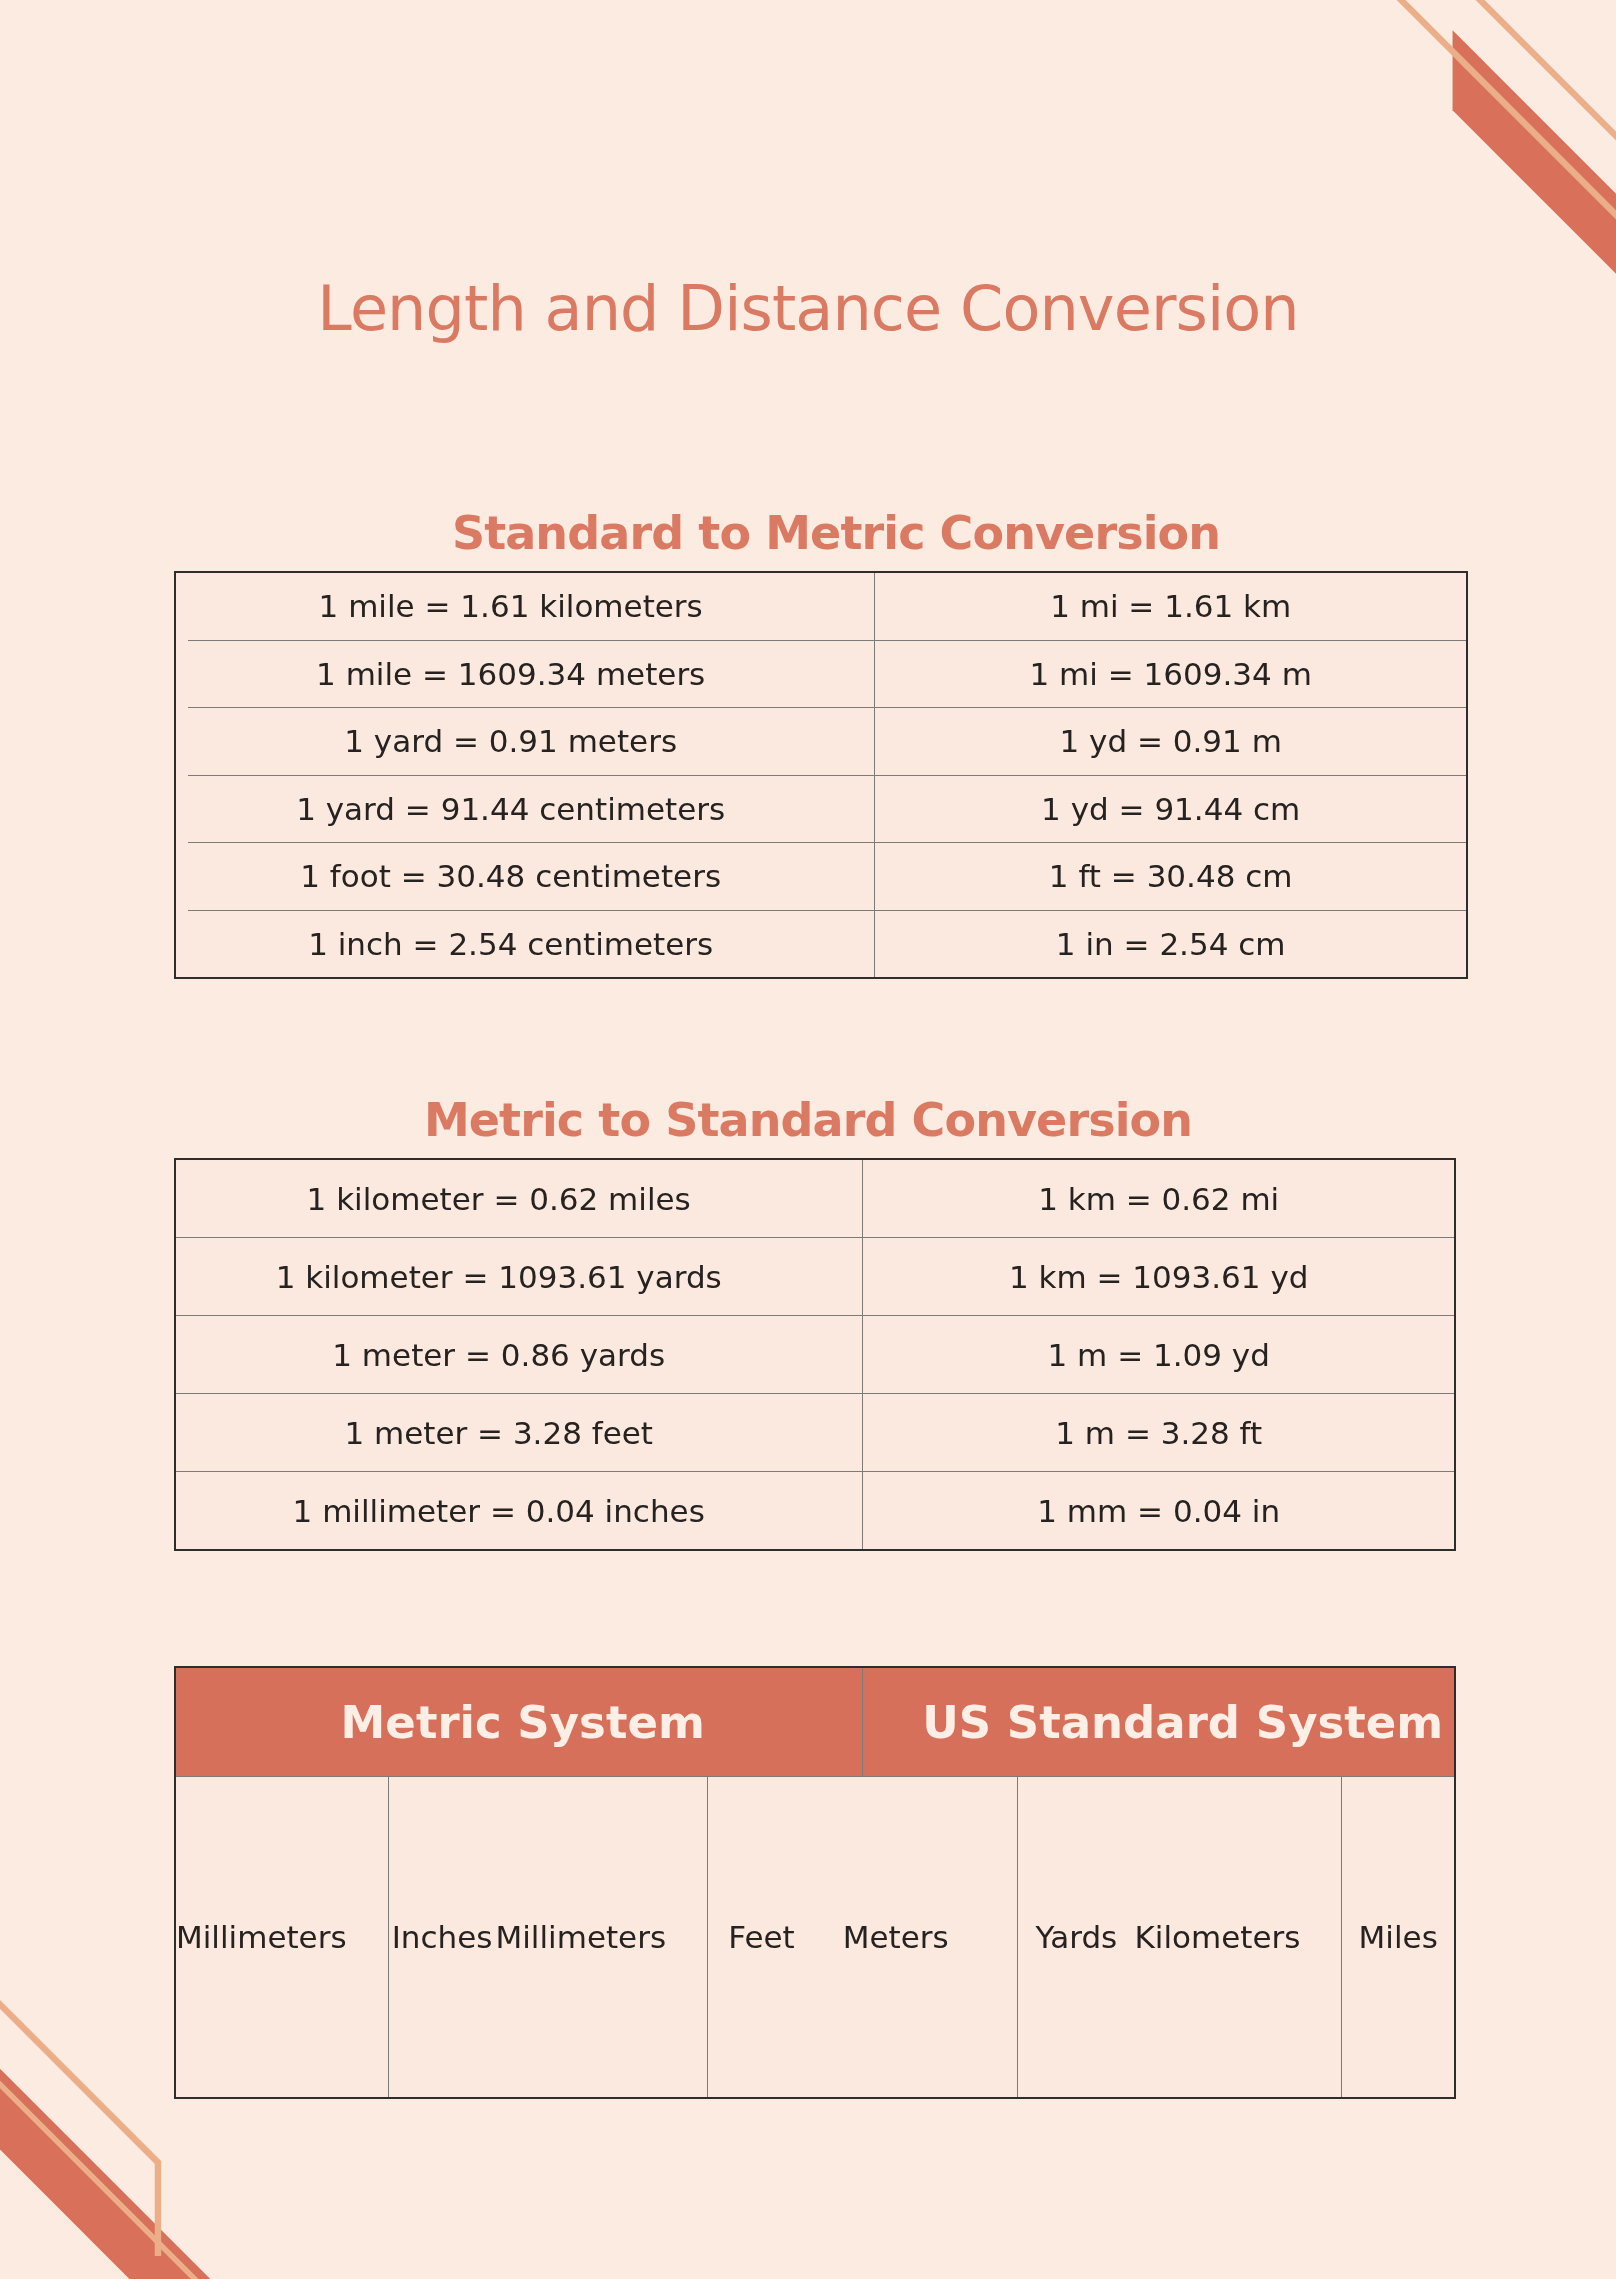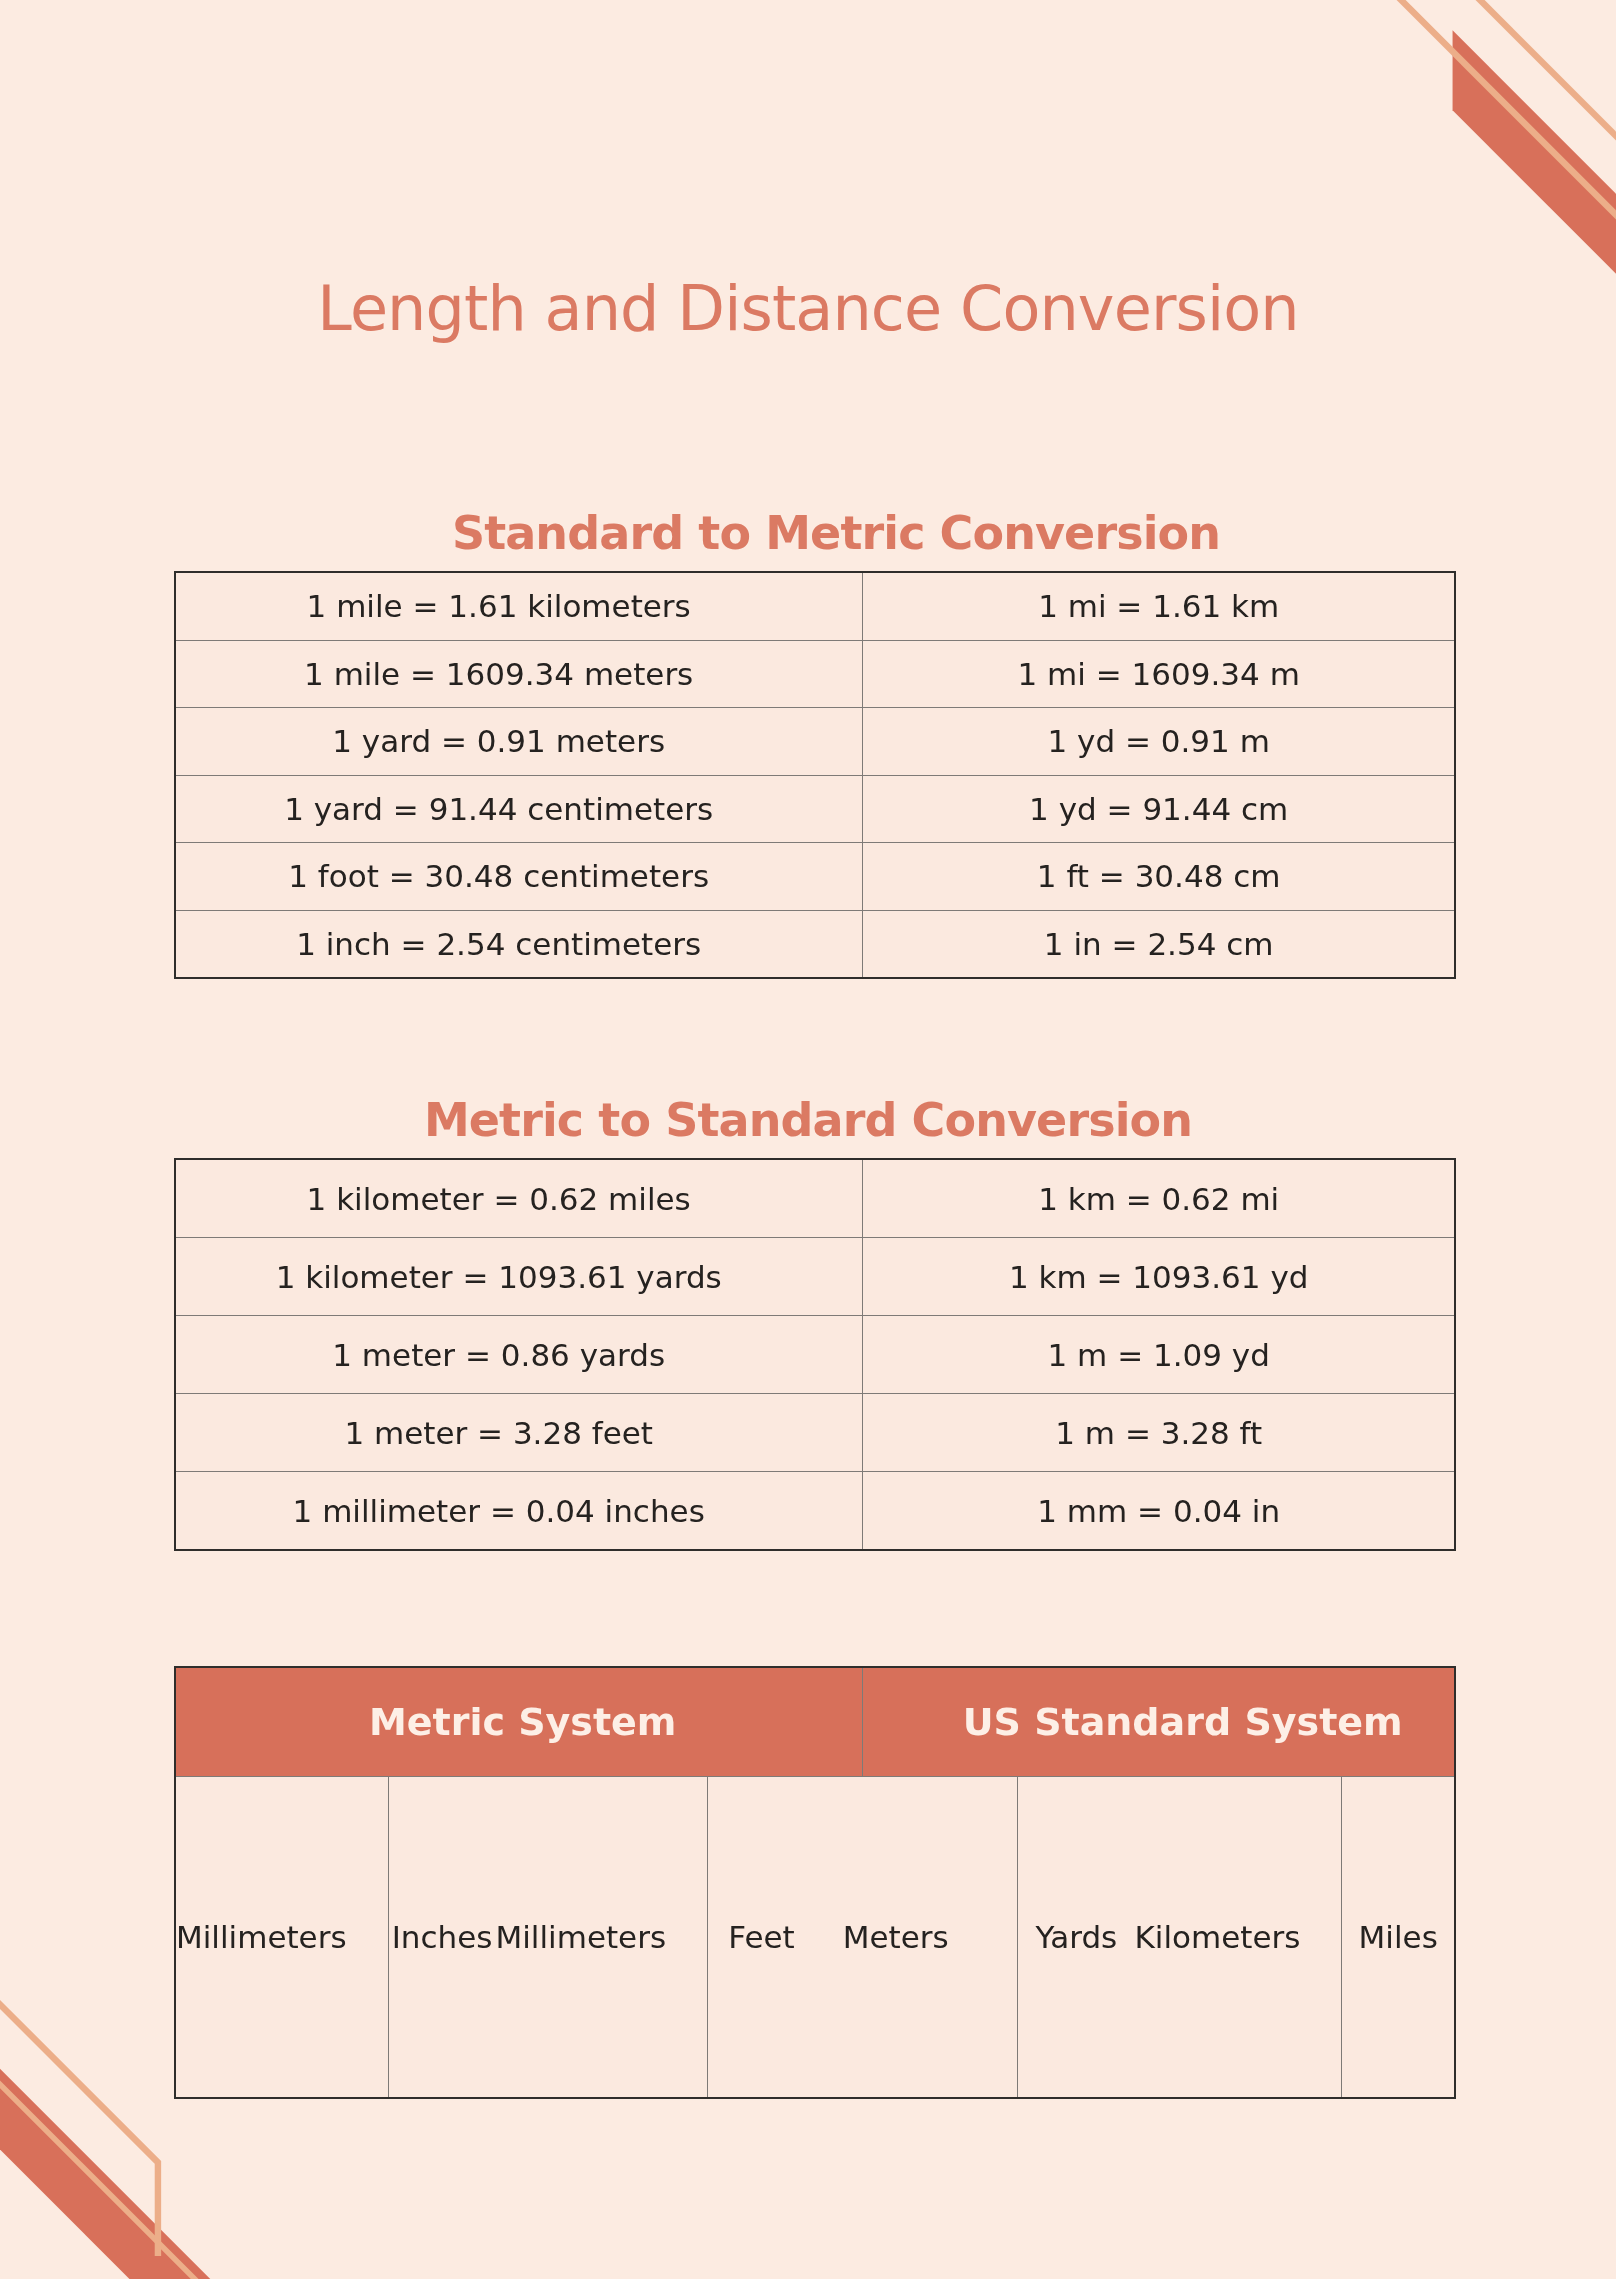--- a/index.html
+++ b/index.html
@@ -24,34 +24,34 @@
     color:#DB7A63;letter-spacing:-0.9px;
   }
   #heading-std-metric{top:468px;margin-left:28px;}
   #heading-metric-std{top:1055px;}
   .conv-table{
     position:absolute;left:174px;width:1278px;
     border:2.8px solid #2F2D2B;
     background:#FBE9DF;
     display:flex;flex-direction:column;
   }
-  #table-std-metric{top:571px;height:404px;}
+  #table-std-metric{top:571px;height:404px;padding-left:12px;}
   #table-metric-std{top:1158px;height:389px;}
   #table-systems{top:1666px;height:429px;}
   .trow{flex:1;display:flex;border-top:1.8px solid #7E7A77;}
   .conv-table > .trow:first-child{border-top:none;}
   .tcell{
     display:flex;align-items:center;justify-content:center;
     font-size:31px;color:#252220;
     flex:0 0 50.5%;box-sizing:border-box;
   }
   .tcell + .tcell{border-left:1.8px solid #7E7A77;flex:1 1 auto;margin-left:41px;}
   .thead{flex:0 0 108px;display:flex;background:#D7705A;}
   .thead .tcell{
-    color:#FDEFE6;font-weight:bold;font-size:38px;padding-left:48px;
+    color:#FDEFE6;font-weight:bold;font-size:45px;padding-left:48px;
   }
 </style>
 </head>
 <body>
 
 <svg class="deco" viewBox="0 0 1760 2482" aria-hidden="true">
 
   <g>
     <polygon points="1582,33 1760,211 1760,298 1582,120" fill="#D8705A"></polygon>
     <line x1="1518" y1="-8" x2="1775" y2="249" stroke="#ECAE89" stroke-width="7"></line>

